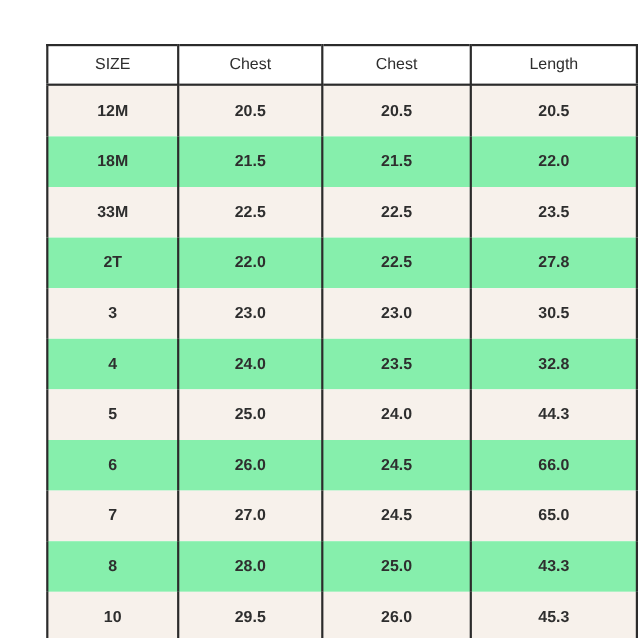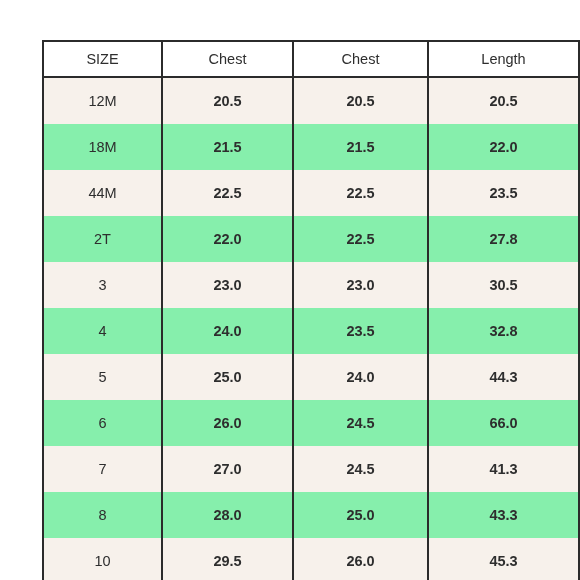--- a/index.html
+++ b/index.html
@@ -80,21 +80,21 @@
     border-bottom: 2px solid #2b2b2b;
   }
 
   tbody tr.data-row td {
     height: 46px;
     font-size: 14.5px;
     font-weight: 700;
   }
 
   tbody tr.data-row td.size-cell {
-    font-weight: 400;
+    font-weight: 700;
     font-size: 14.5px;
   }
 
   tbody tr.row-shaded td { background: #f7f1eb; }
   tbody tr.row-plain  td { background: #86efac; }
 </style>
 </head>
 <body>
 
 <div class="clipped-title"></div>
@@ -122,21 +122,21 @@
           <td>20.5</td>
           <td>20.5</td>
         </tr>
         <tr class="data-row row-plain">
           <td class="size-cell">18M</td>
           <td>21.5</td>
           <td>21.5</td>
           <td>22.0</td>
         </tr>
         <tr class="data-row row-shaded">
-          <td class="size-cell">44M</td>
+          <td class="size-cell">33M</td>
           <td>22.5</td>
           <td>22.5</td>
           <td>23.5</td>
         </tr>
         <tr class="data-row row-plain">
           <td class="size-cell">2T</td>
           <td>22.0</td>
           <td>22.5</td>
           <td>27.8</td>
         </tr>
@@ -161,21 +161,21 @@
         <tr class="data-row row-plain">
           <td class="size-cell">6</td>
           <td>26.0</td>
           <td>24.5</td>
           <td>66.0</td>
         </tr>
         <tr class="data-row row-shaded">
           <td class="size-cell">7</td>
           <td>27.0</td>
           <td>24.5</td>
-          <td>41.3</td>
+          <td>65.0</td>
         </tr>
         <tr class="data-row row-plain">
           <td class="size-cell">8</td>
           <td>28.0</td>
           <td>25.0</td>
           <td>43.3</td>
         </tr>
         <tr class="data-row row-shaded">
           <td class="size-cell">10</td>
           <td>29.5</td>

